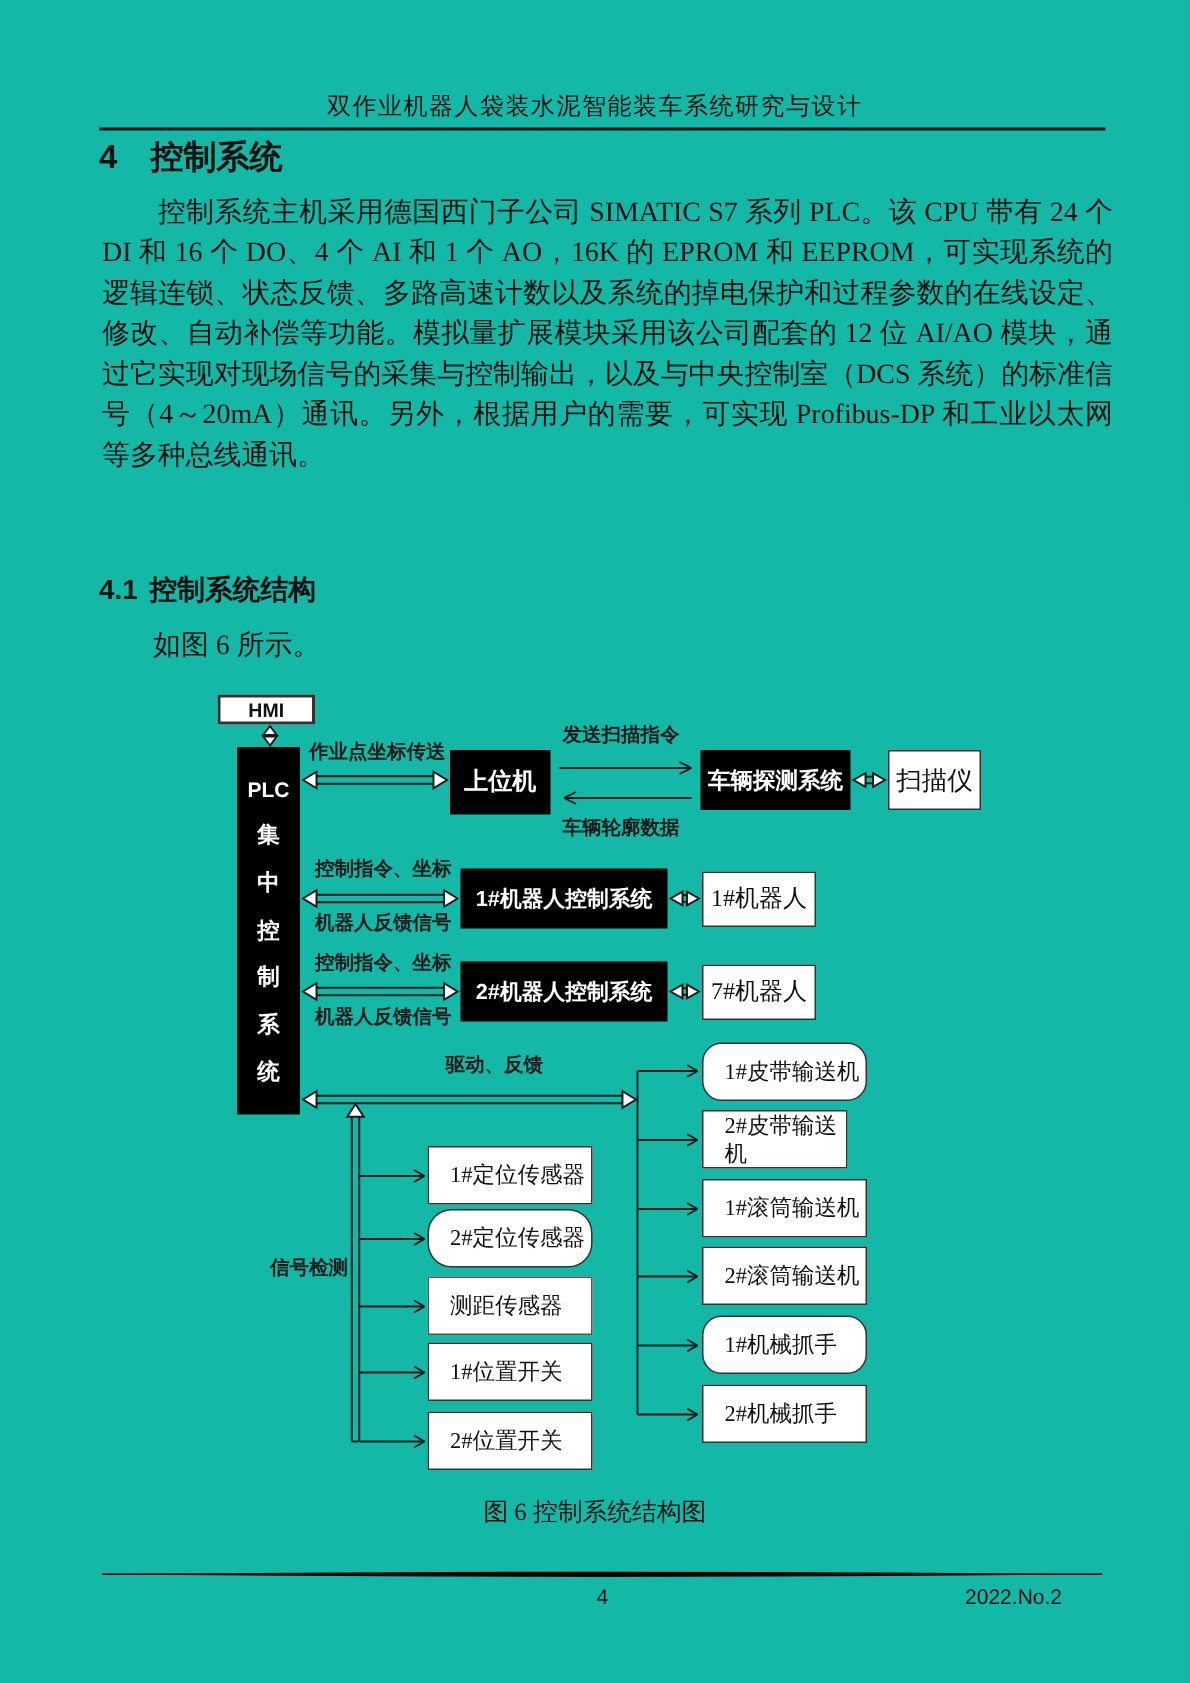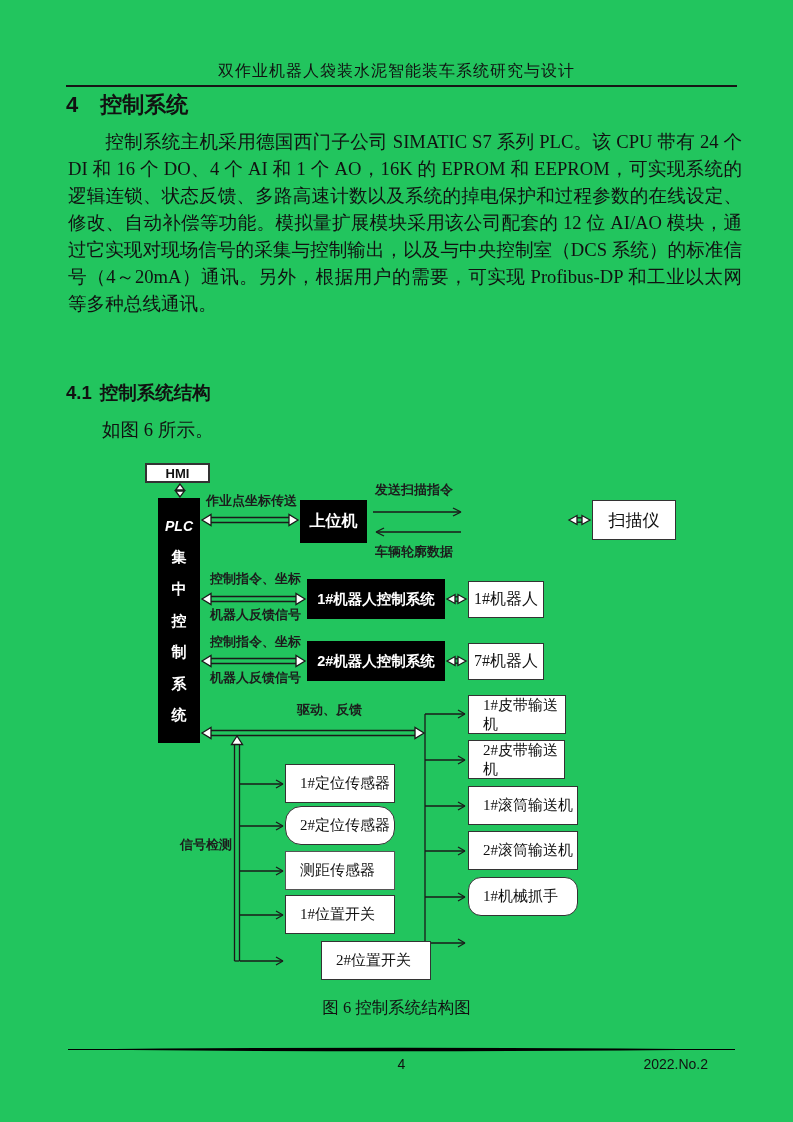--- a/index.html
+++ b/index.html
@@ -1,16 +1,16 @@
 <!DOCTYPE html>
 <html><head>
 <meta charset="utf-8">
 <style>
   html,body{margin:0;padding:0;background:#888;}
-  .page{position:relative;width:793px;height:1122px;background:#22c55e;margin:0 auto;
+  .page{position:relative;width:793px;height:1122px;background:#14b8a6;margin:0 auto;
         font-family:"Liberation Serif","DejaVu Serif",serif;color:#111;overflow:hidden;}
   .abs{position:absolute;}
   .running-title{left:0;top:61px;width:793px;text-align:center;font-size:16px;letter-spacing:1px;}
   .header-rule{left:66px;top:85px;width:671px;height:2px;background:#161616;}
   .h1{left:66px;top:90px;font-family:"Liberation Sans","DejaVu Sans",sans-serif;
       font-weight:bold;font-size:22px;}
   .h1 .num{margin-right:22px;}
   .body-par{left:64px;top:124px;width:674px;margin:4px;font-size:18.6px;line-height:27px;
             text-align:justify;text-indent:2em;}
   .h2{left:66px;top:380px;font-family:"Liberation Sans","DejaVu Sans",sans-serif;
@@ -173,51 +173,53 @@
         <line x1="465" y1="897" x2="458" y2="901"></line>
       <line x1="425" y1="943" x2="464" y2="943"></line>
         <line x1="465" y1="943" x2="458" y2="939"></line>
         <line x1="465" y1="943" x2="458" y2="947"></line>
     </g>
   </svg>
 
   <div class="bx whitebx" style="left:145px;top:463px;width:65px;height:20px;border-width:2px;font-family:'Liberation Sans','DejaVu Sans',sans-serif;font-weight:bold;font-size:13px;">HMI</div>
 
   <div class="bx blackbx plcbx" style="left:158px;top:498px;width:42px;height:245px;font-size:15px;">
-    <span style="font-size:14px;font-style:italic;">PLC</span>
+    <span style="font-size:14px;">PLC</span>
     <span>集</span>
     <span>中</span>
     <span>控</span>
     <span>制</span>
     <span>系</span>
     <span>统</span>
   </div>
 
   <div class="bx blackbx" style="left:300px;top:500px;width:67px;height:43px;font-size:16px;">上位机</div>
 
-
-  <div class="bx whitebx" style="left:592px;top:500px;width:84px;height:40px;font-size:17px;">扫描仪</div>
+  <div class="bx blackbx" style="left:467px;top:500px;width:100px;height:40px;font-size:15px;">车辆探测系统</div>
+
+  <div class="bx whitebx" style="left:592px;top:500px;width:62px;height:40px;font-size:17px;">扫描仪</div>
 
   <div class="bx blackbx" style="left:307px;top:579px;width:138px;height:40px;font-size:14.5px;">1#机器人控制系统</div>
   <div class="bx whitebx" style="left:468px;top:581px;width:76px;height:37px;font-size:16px;">1#机器人</div>
 
   <div class="bx blackbx" style="left:307px;top:641px;width:138px;height:40px;font-size:14.5px;">2#机器人控制系统</div>
   <div class="bx whitebx" style="left:468px;top:643px;width:76px;height:37px;font-size:16px;">7#机器人</div>
 
-  <div class="bx whitebx leftpad" style="left:468px;top:695px;width:98px;height:39px;font-size:15px;">1#皮带输送机</div>
+  <div class="bx whitebx leftpad" style="left:468px;top:695px;width:110px;height:39px;font-size:15px;border-radius:13px;">1#皮带输送机</div>
   <div class="bx whitebx leftpad" style="left:468px;top:740px;width:97px;height:39px;font-size:15px;">2#皮带输送机</div>
   <div class="bx whitebx leftpad" style="left:468px;top:786px;width:110px;height:39px;font-size:15px;">1#滚筒输送机</div>
   <div class="bx whitebx leftpad" style="left:468px;top:831px;width:110px;height:39px;font-size:15px;">2#滚筒输送机</div>
   <div class="bx whitebx leftpad" style="left:468px;top:877px;width:110px;height:39px;font-size:15px;border-radius:13px;">1#机械抓手</div>
+  <div class="bx whitebx leftpad" style="left:468px;top:923px;width:110px;height:39px;font-size:15px;">2#机械抓手</div>
 
   <div class="bx whitebx leftpad" style="left:285px;top:764px;width:110px;height:39px;font-size:15px;">1#定位传感器</div>
   <div class="bx whitebx leftpad" style="left:285px;top:806px;width:110px;height:39px;font-size:15px;border-radius:16px;">2#定位传感器</div>
   <div class="bx whitebx leftpad" style="left:285px;top:851px;width:110px;height:39px;font-size:15px;border-color:#555;">测距传感器</div>
   <div class="bx whitebx leftpad" style="left:285px;top:895px;width:110px;height:39px;font-size:15px;">1#位置开关</div>
-  <div class="bx whitebx leftpad" style="left:285px;top:941px;width:110px;height:39px;font-size:15px;margin-left:36px;">2#位置开关</div>
+  <div class="bx whitebx leftpad" style="left:285px;top:941px;width:110px;height:39px;font-size:15px;">2#位置开关</div>
 
   <div class="dlabel" style="left:206px;top:492px;">作业点坐标传送</div>
   <div class="dlabel" style="left:375px;top:481px;">发送扫描指令</div>
   <div class="dlabel" style="left:375px;top:543px;">车辆轮廓数据</div>
   <div class="dlabel" style="left:210px;top:570px;">控制指令、坐标</div>
   <div class="dlabel" style="left:210px;top:606px;">机器人反馈信号</div>
   <div class="dlabel" style="left:210px;top:633px;">控制指令、坐标</div>
   <div class="dlabel" style="left:210px;top:669px;">机器人反馈信号</div>
   <div class="dlabel" style="left:297px;top:701px;">驱动、反馈</div>
   <div class="dlabel" style="left:180px;top:836px;">信号检测</div>

